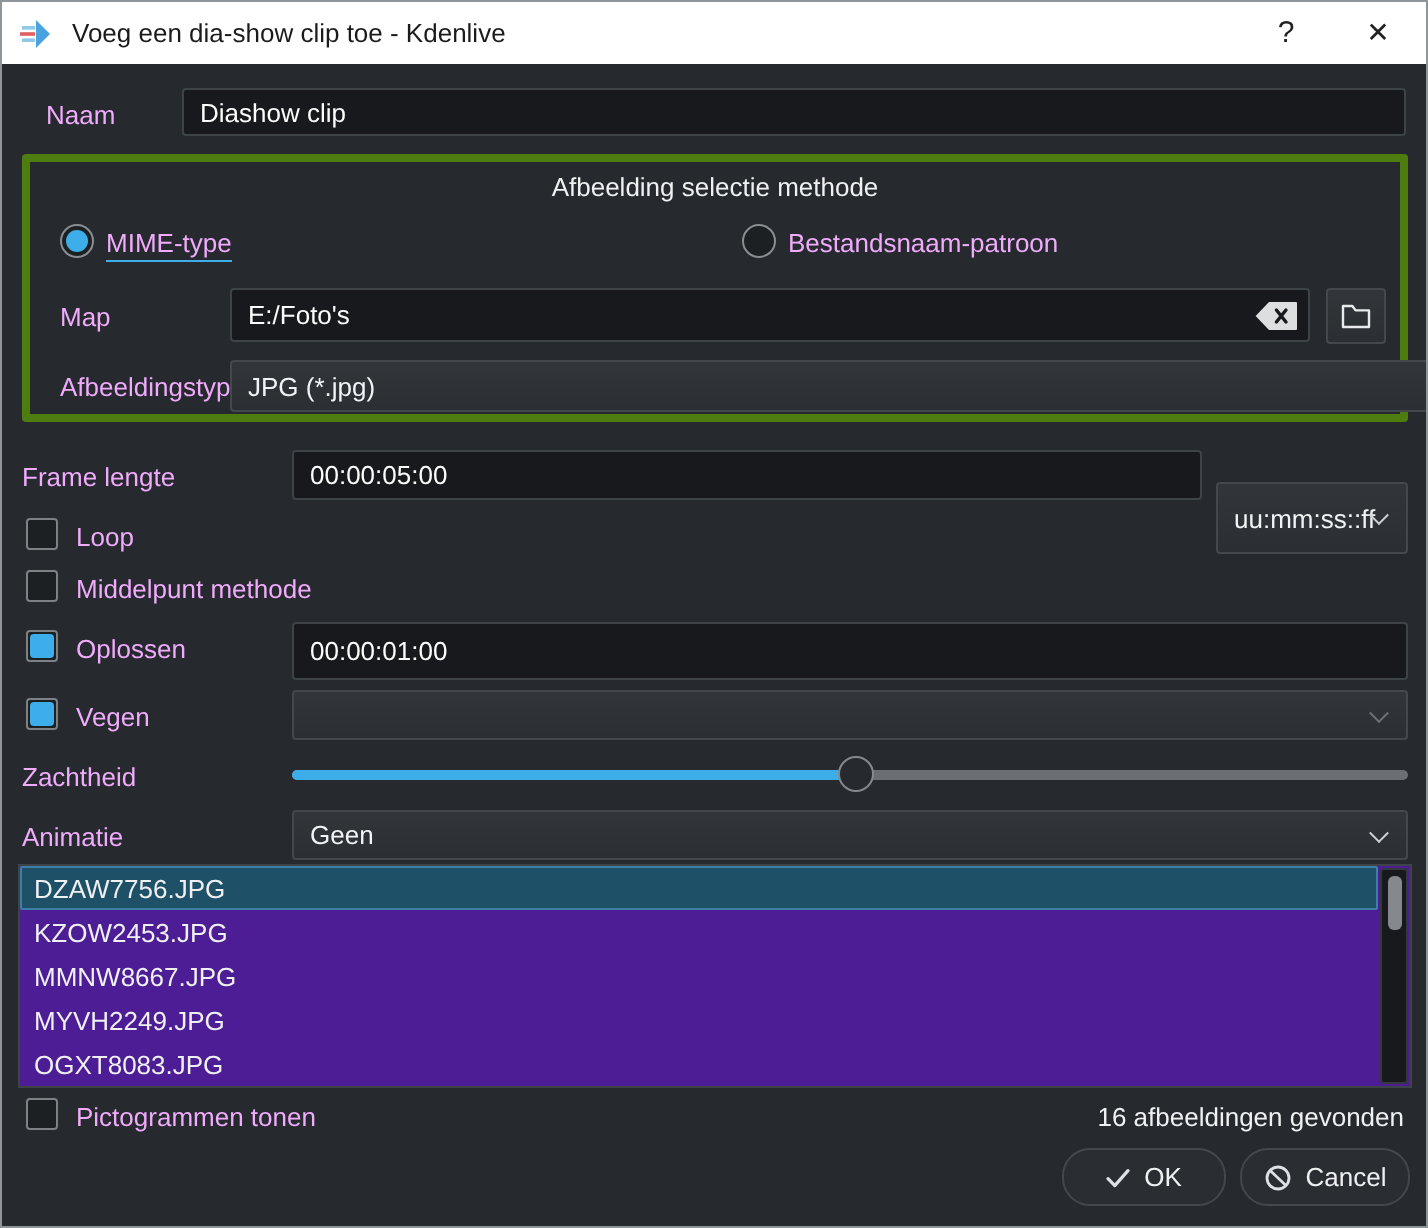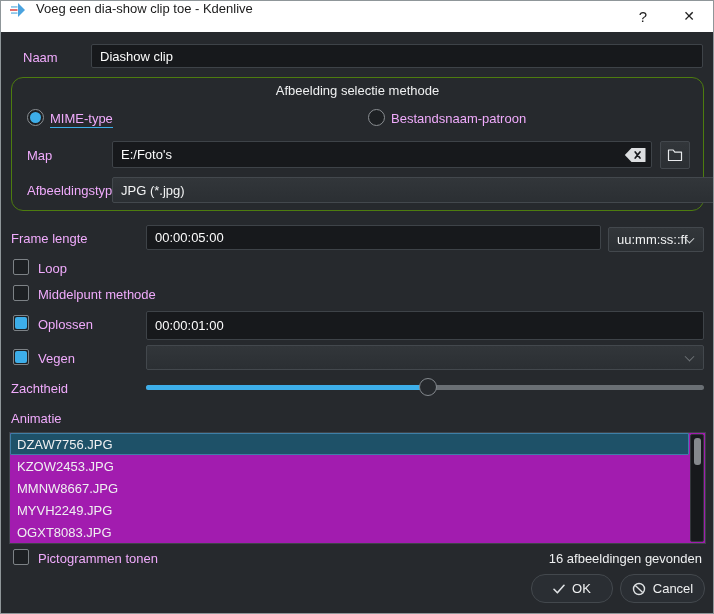--- a/index.html
+++ b/index.html
@@ -7,21 +7,21 @@
   body { font-family:"Liberation Sans","DejaVu Sans",sans-serif; }
 
   .window {
     position:relative; width:714px; height:614px;
     background:#26292d; border:1px solid #8f9699; overflow:hidden;
   }
 
   
   .titlebar {
     position:absolute; left:0; top:0; width:100%; height:31px;
-    background:#ffffff; display:flex; 
+    background:#ffffff; display:flex; align-items:center;
   }
   .titlebar .app-icon { margin-left:9px; width:18px; height:18px; }
   .titlebar .title {
     margin-left:8px; font-size:13px; color:#1b1b1b;
   }
   .tb-btn {
     position:absolute; top:0; width:40px; height:31px; text-align:center;
     line-height:31px; font-size:15px; color:#222; cursor:default;
   }
   .tb-help { right:50px; }
@@ -58,21 +58,21 @@
     border:1px solid #8a8e92; border-radius:50%;
   }
   .radio.checked::after {
     content:""; position:absolute; inset:2px; background:var(--accent,#3daee9); border-radius:50%;
   }
   .focus-underline { border-bottom:1px solid var(--accent,#3daee9); padding-bottom:1px; }
 
   
   .groupbox {
     position:absolute; left:10px; top:76px; width:693px; height:134px;
-    border:1px solid #4d7c0f; border-radius:12px;
+    border:4px solid #4d7c0f; border-radius:2px;
   }
   .group-title {
     position:absolute; left:0; right:0; top:5px; text-align:center;
     font-size:13px; color:#eff0f1;
   }
 
   .iconbtn {
     position:absolute; background:linear-gradient(#32363a,#2b2f33);
     border:1px solid #43484d; border-radius:2px;
     display:flex; align-items:center; justify-content:center; cursor:default;
@@ -93,21 +93,21 @@
     background:var(--accent,#3daee9); border-radius:3px;
   }
   .slider .handle {
     position:absolute; top:0; width:18px; height:18px; border-radius:50%;
     background:#26292d; border:1.5px solid #84898e;
   }
 
   
   .filelist {
     position:absolute; left:8px; top:431px; width:697px; height:112px;
-    background:#a21caf; border:1px solid #3e4348; overflow:hidden;
+    background:#4c1d95; border:1px solid #3e4348; overflow:hidden;
   }
   .list-item {
     height:22px; line-height:21px; font-size:13px; color:#eff0f1;
     padding:0 6px; white-space:nowrap; border:1px solid transparent;
   }
   .list-item.selected {
     background:var(--selection,#1e5168); border:1px solid #3f7ea6; border-radius:1px;
   }
   .vscroll {
     position:absolute; top:1px; right:1px; bottom:1px; width:14px;
@@ -173,21 +173,21 @@
 
     <span class="lbl" style="left:15px; top:105px;">Afbeeldingstype</span>
     <div class="combo" style="left:100px; top:99px; width:698px; height:26px;">
       <span>JPG (*.jpg)</span>
       <span class="chev"></span>
     </div>
   </div>
 
   <span class="lbl" style="left:10px; top:230px;">Frame lengte</span>
   <input class="tinput" style="left: 145px; top: 224px; width: 455px; height: 25px;" value="00:00:05:00">
-  <div class="combo" style="left:607px; top:226px; width:96px; height:25px;">
+  <div class="combo" style="left:607px; top:240px; width:96px; height:36px;">
     <span>uu:mm:ss::ff</span>
     <span class="chev"></span>
   </div>
 
   <span class="checkbox" style="left:12px; top:258px;"></span>
   <span class="lbl" style="left:37px; top:260px;">Loop</span>
 
   <span class="checkbox" style="left:12px; top:284px;"></span>
   <span class="lbl" style="left:37px; top:286px;">Middelpunt methode</span>
 
@@ -203,20 +203,24 @@
   </div>
 
   <span class="lbl" style="left:10px; top:380px;">Zachtheid</span>
   <div class="slider" style="left:145px; top:377px; width:558px;">
     <div class="track"></div>
     <div class="fill" style="width: 50.5%;"></div>
     <div class="handle" style="left: calc(50.5% - 9px);"></div>
   </div>
 
   <span class="lbl" style="left:10px; top:410px;">Animatie</span>
+  <div class="combo" style="left:145px; top:404px; width:558px; height:25px;">
+    <span>Geen</span>
+    <span class="chev"></span>
+  </div>
 
   <div class="filelist">
     <div style="margin-right:16px;">
         <div class="list-item selected">DZAW7756.JPG</div>
         <div class="list-item">KZOW2453.JPG</div>
         <div class="list-item">MMNW8667.JPG</div>
         <div class="list-item">MYVH2249.JPG</div>
         <div class="list-item">OGXT8083.JPG</div>
       </div>
     <div class="vscroll">

